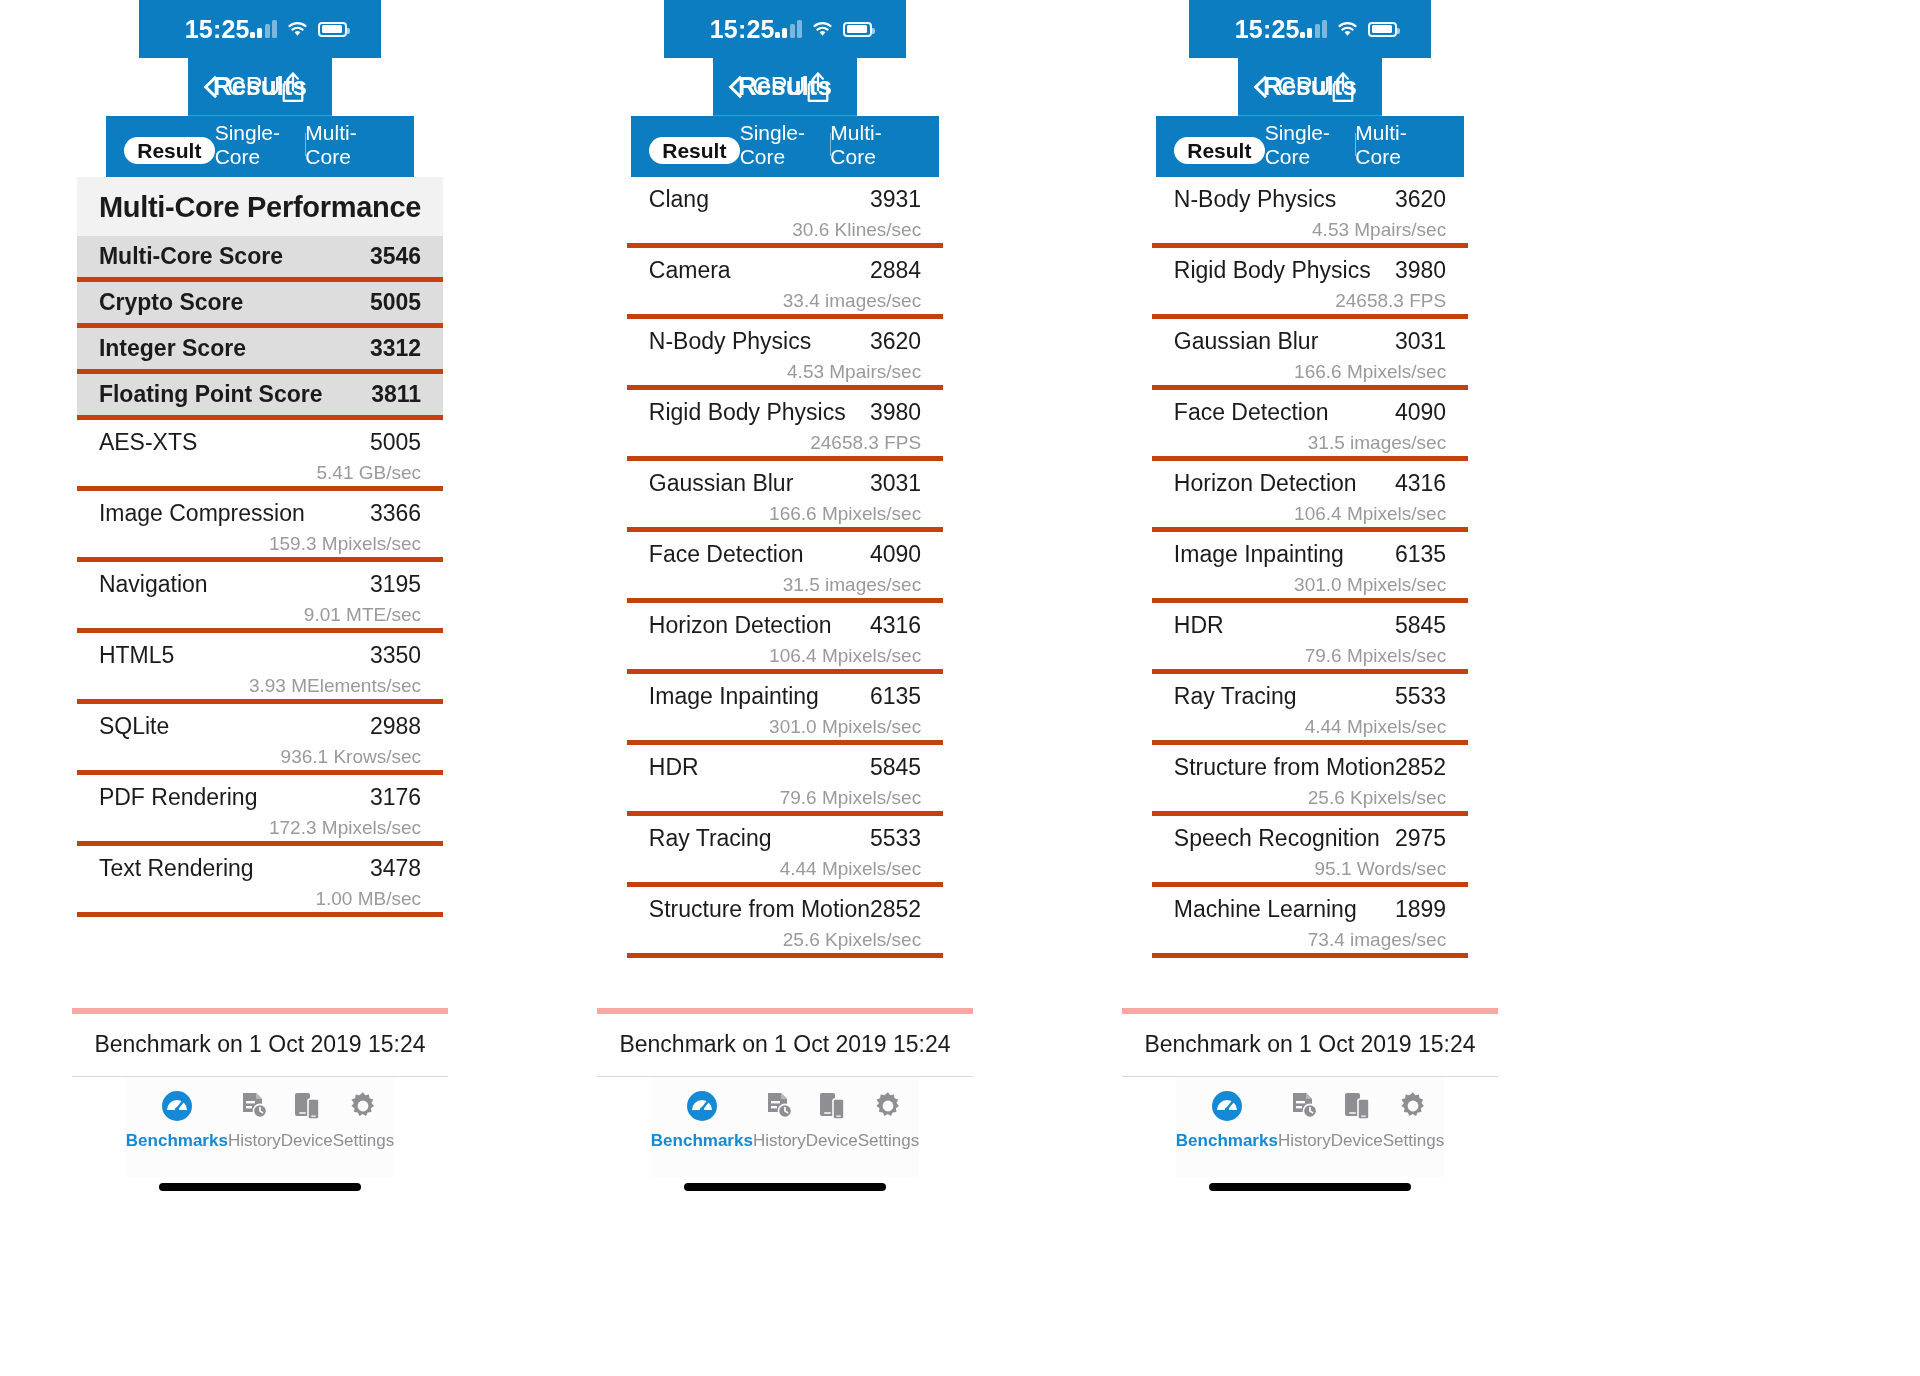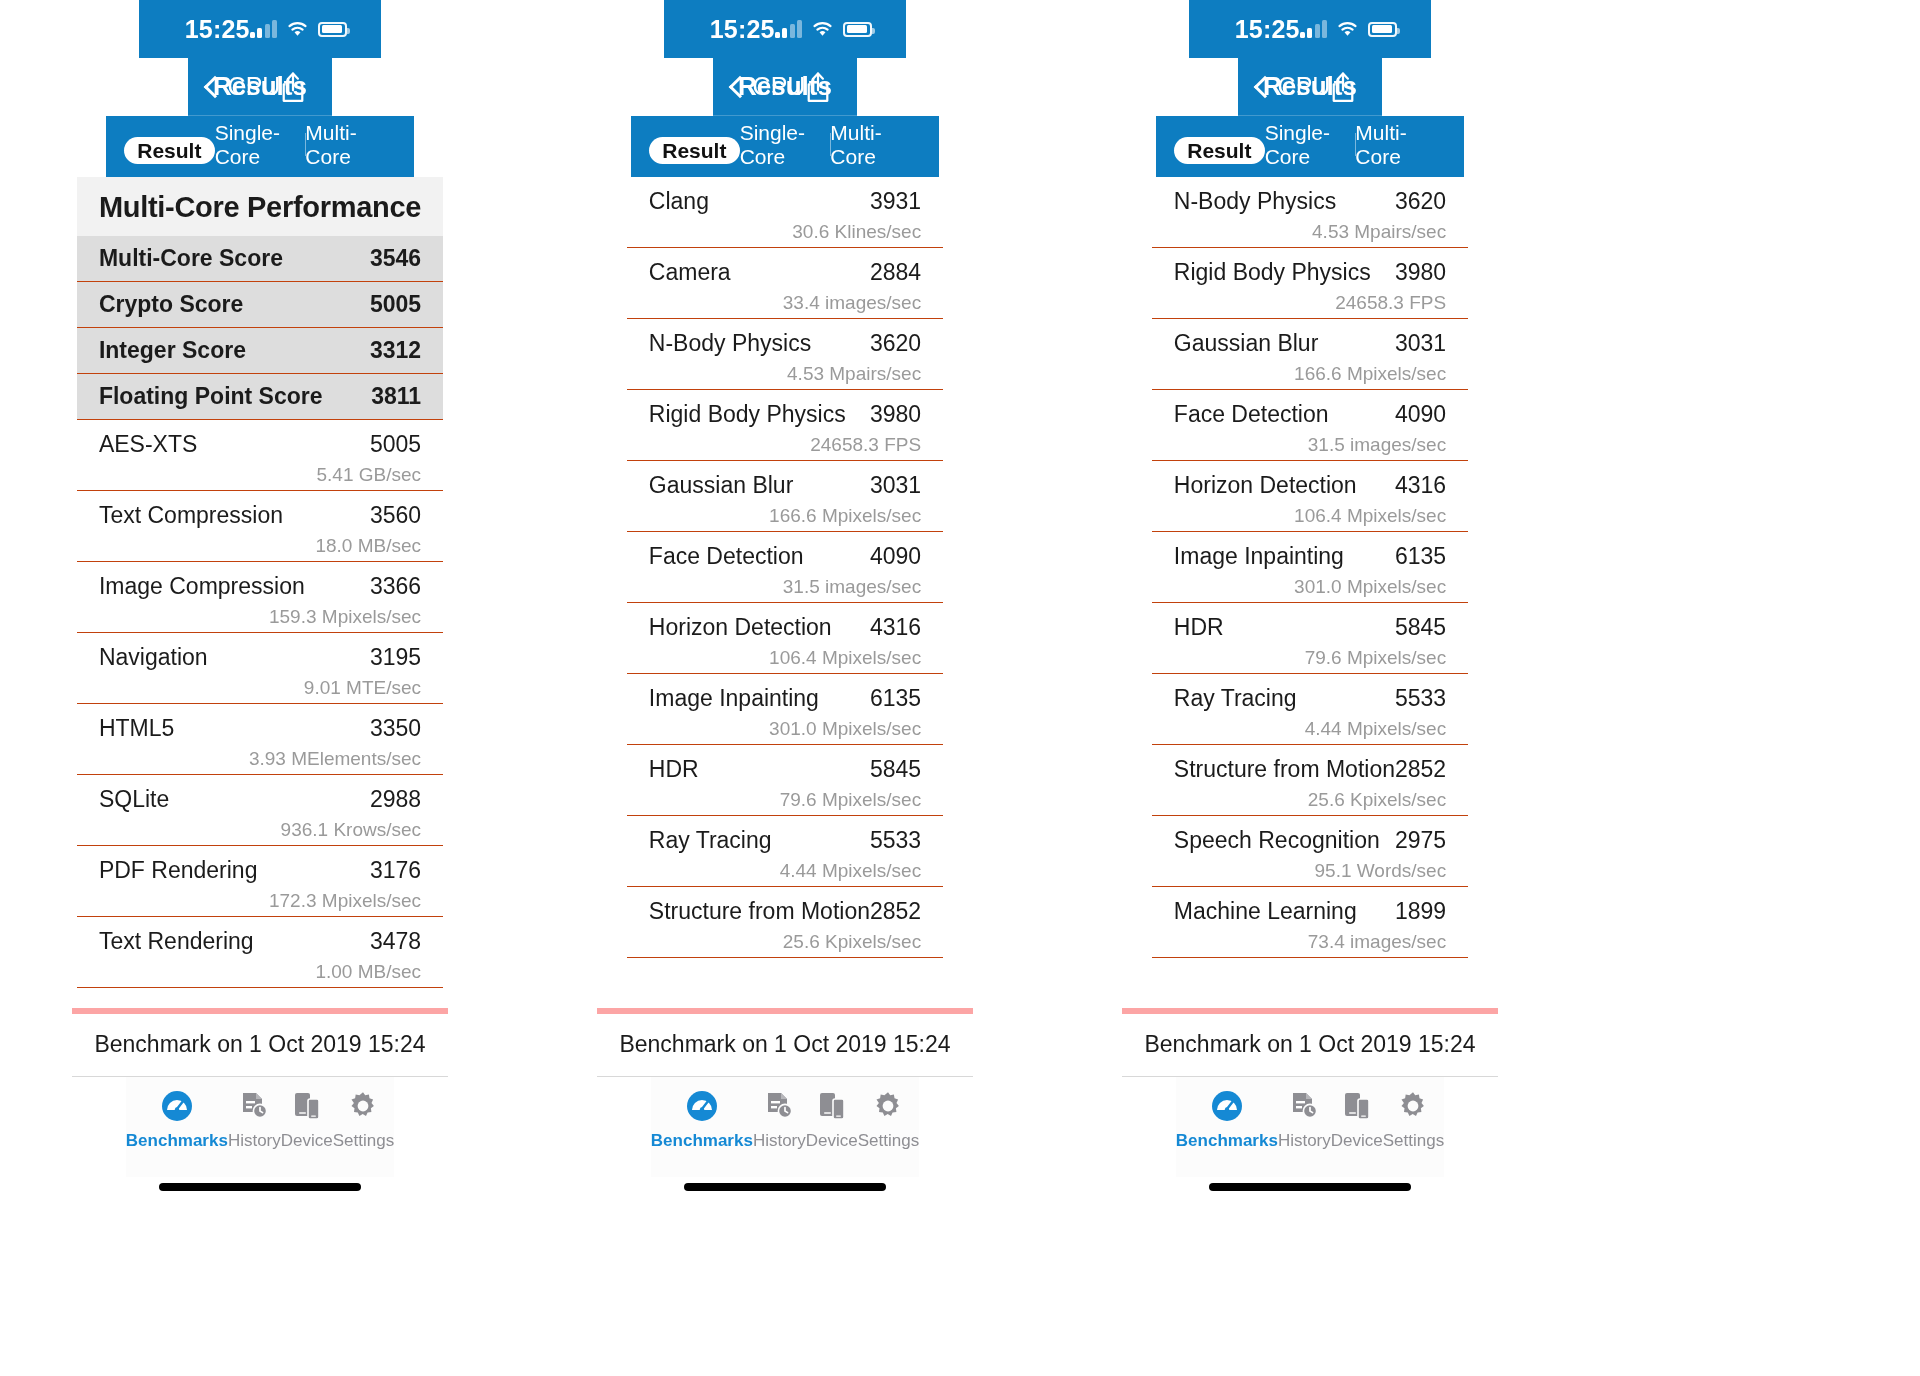--- a/index.html
+++ b/index.html
@@ -171,21 +171,21 @@
   .section-header {
     background: #f2f2f2;
     padding: 14px 22px 12px 22px;
     font-size: 29px;
     font-weight: 700;
     color: #1b1b1b;
     letter-spacing: -0.3px;
   }
   .row {
     padding: 0 22px;
-    border-bottom: 1px solid #c2410c;
+    border-bottom: 5px solid #c2410c;
     background: #ffffff;
     display: flex;
     flex-direction: column;
     justify-content: center;
     cursor: default;
   }
   .row.score {
     background: #dddddd;
     height: 46px;
   }
@@ -330,27 +330,20 @@
 
       <div class="row bench">
           <div class="row-top">
         <span class="row-label">AES-XTS</span>
         <span class="row-value">5005</span>
           </div>
         <div class="row-sub">5.41 GB/sec</div>
         </div>
       <div class="row bench">
           <div class="row-top">
-        <span class="row-label">Text Compression</span>
-        <span class="row-value">3560</span>
-          </div>
-        <div class="row-sub">18.0 MB/sec</div>
-        </div>
-      <div class="row bench">
-          <div class="row-top">
         <span class="row-label">Image Compression</span>
         <span class="row-value">3366</span>
           </div>
         <div class="row-sub">159.3 Mpixels/sec</div>
         </div>
       <div class="row bench">
           <div class="row-top">
         <span class="row-label">Navigation</span>
         <span class="row-value">3195</span>
           </div>

